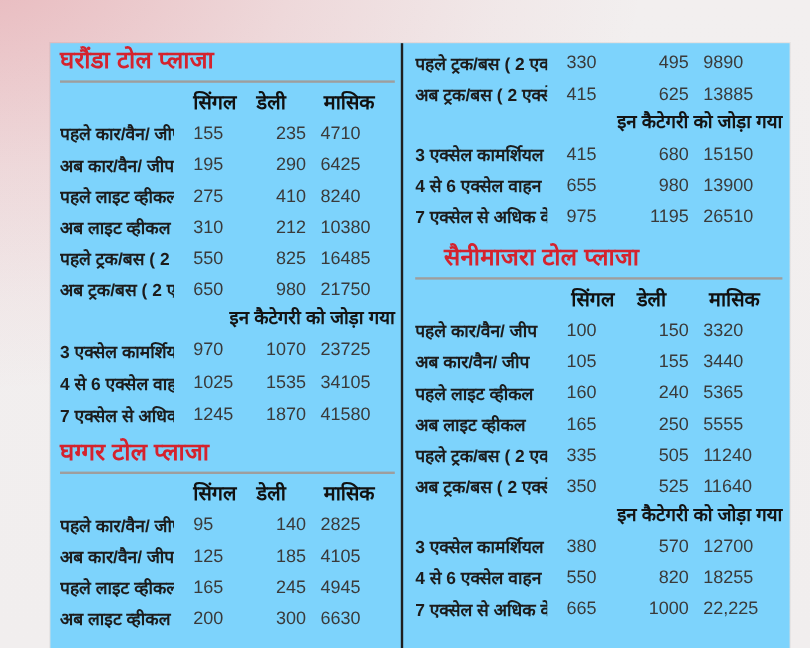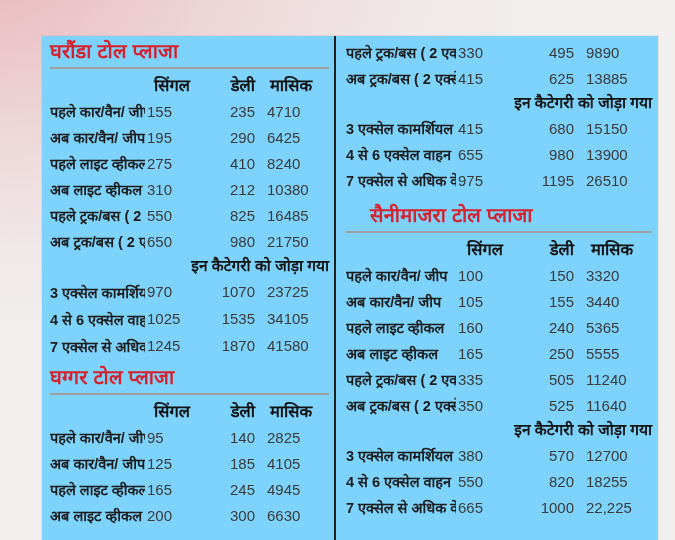--- a/index.html
+++ b/index.html
@@ -26,29 +26,29 @@
     color:#d4232e; font-weight:bold; font-size:20px; line-height:25px;
     letter-spacing:0.2px; margin-top:2px;
   }
   .rule { height:2px; background:#9e9e9e; margin:3px 0 2px; }
 
   .thead, .row { display:grid; align-items:center; }
   .col-l .thead, .col-l .row { grid-template-columns:minmax(0,1fr) 52px 58px 74px; }
   .col-r .thead, .col-r .row { grid-template-columns:minmax(0,1fr) 56px 62px 78px; }
 
   .thead { height:27px; font-weight:bold; font-size:16.5px; color:#111; }
-  .thead .h-s { text-align:center; padding-left:2px; }
-  .thead .h-d { text-align:right; }
+  .thead .h-s { text-align:right; padding-left:2px; }
+  .thead .h-d { text-align:center; }
   .thead .h-m { text-align:center; padding-right:2px; }
 
   .row { height:26px; }
   .row.tall { height:27px; }
   .lbl { font-size:14.5px; font-weight:bold; color:#1c1c1c; white-space:nowrap; overflow:hidden; }
   .num { font-size:15px; color:#3a3a3a; white-space:nowrap; }
-  .num.s { text-align:left; padding-left:2px; }
+  .num.s { text-align:left; padding-left:16px; }
   .num.d { text-align:right; }
   .num.m { text-align:left; padding-left:12px; }
 
   .note {
     height:24px; line-height:24px; text-align:right;
     font-weight:bold; font-size:15.5px; color:#141414;
   }
   .gap6 { margin-top:6px; } .gap10 { margin-top:10px;margin-left:24px; }
 </style>
 </head>

